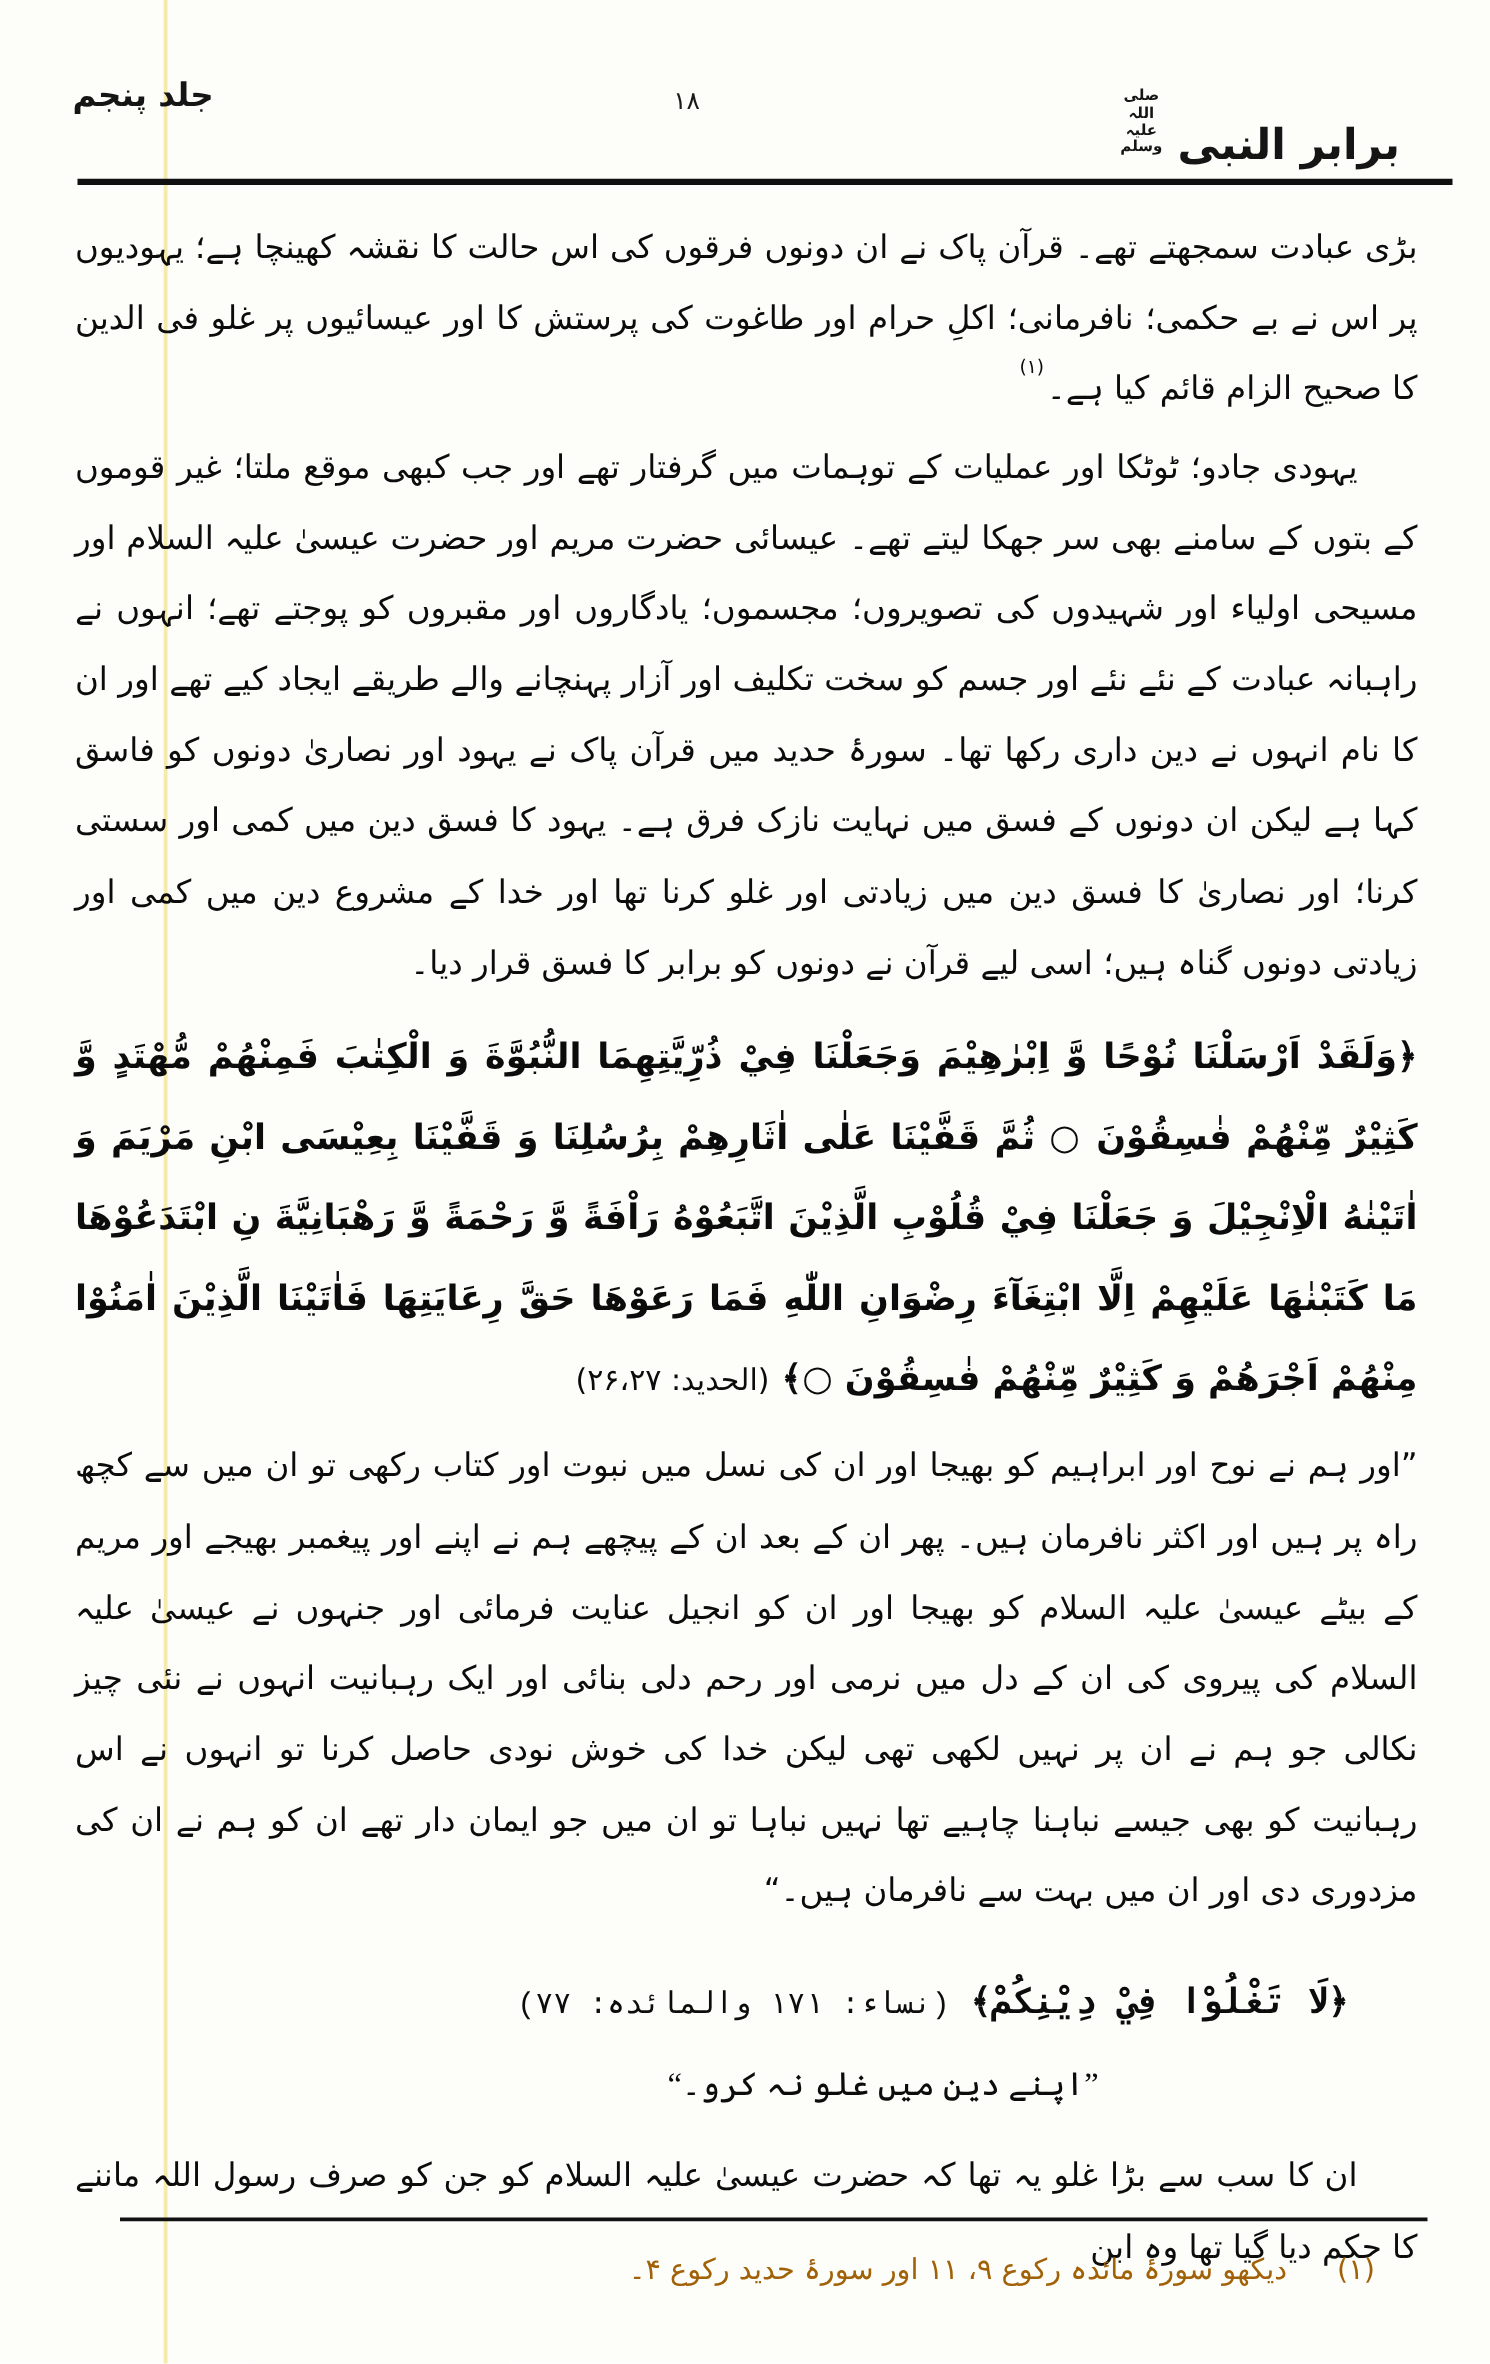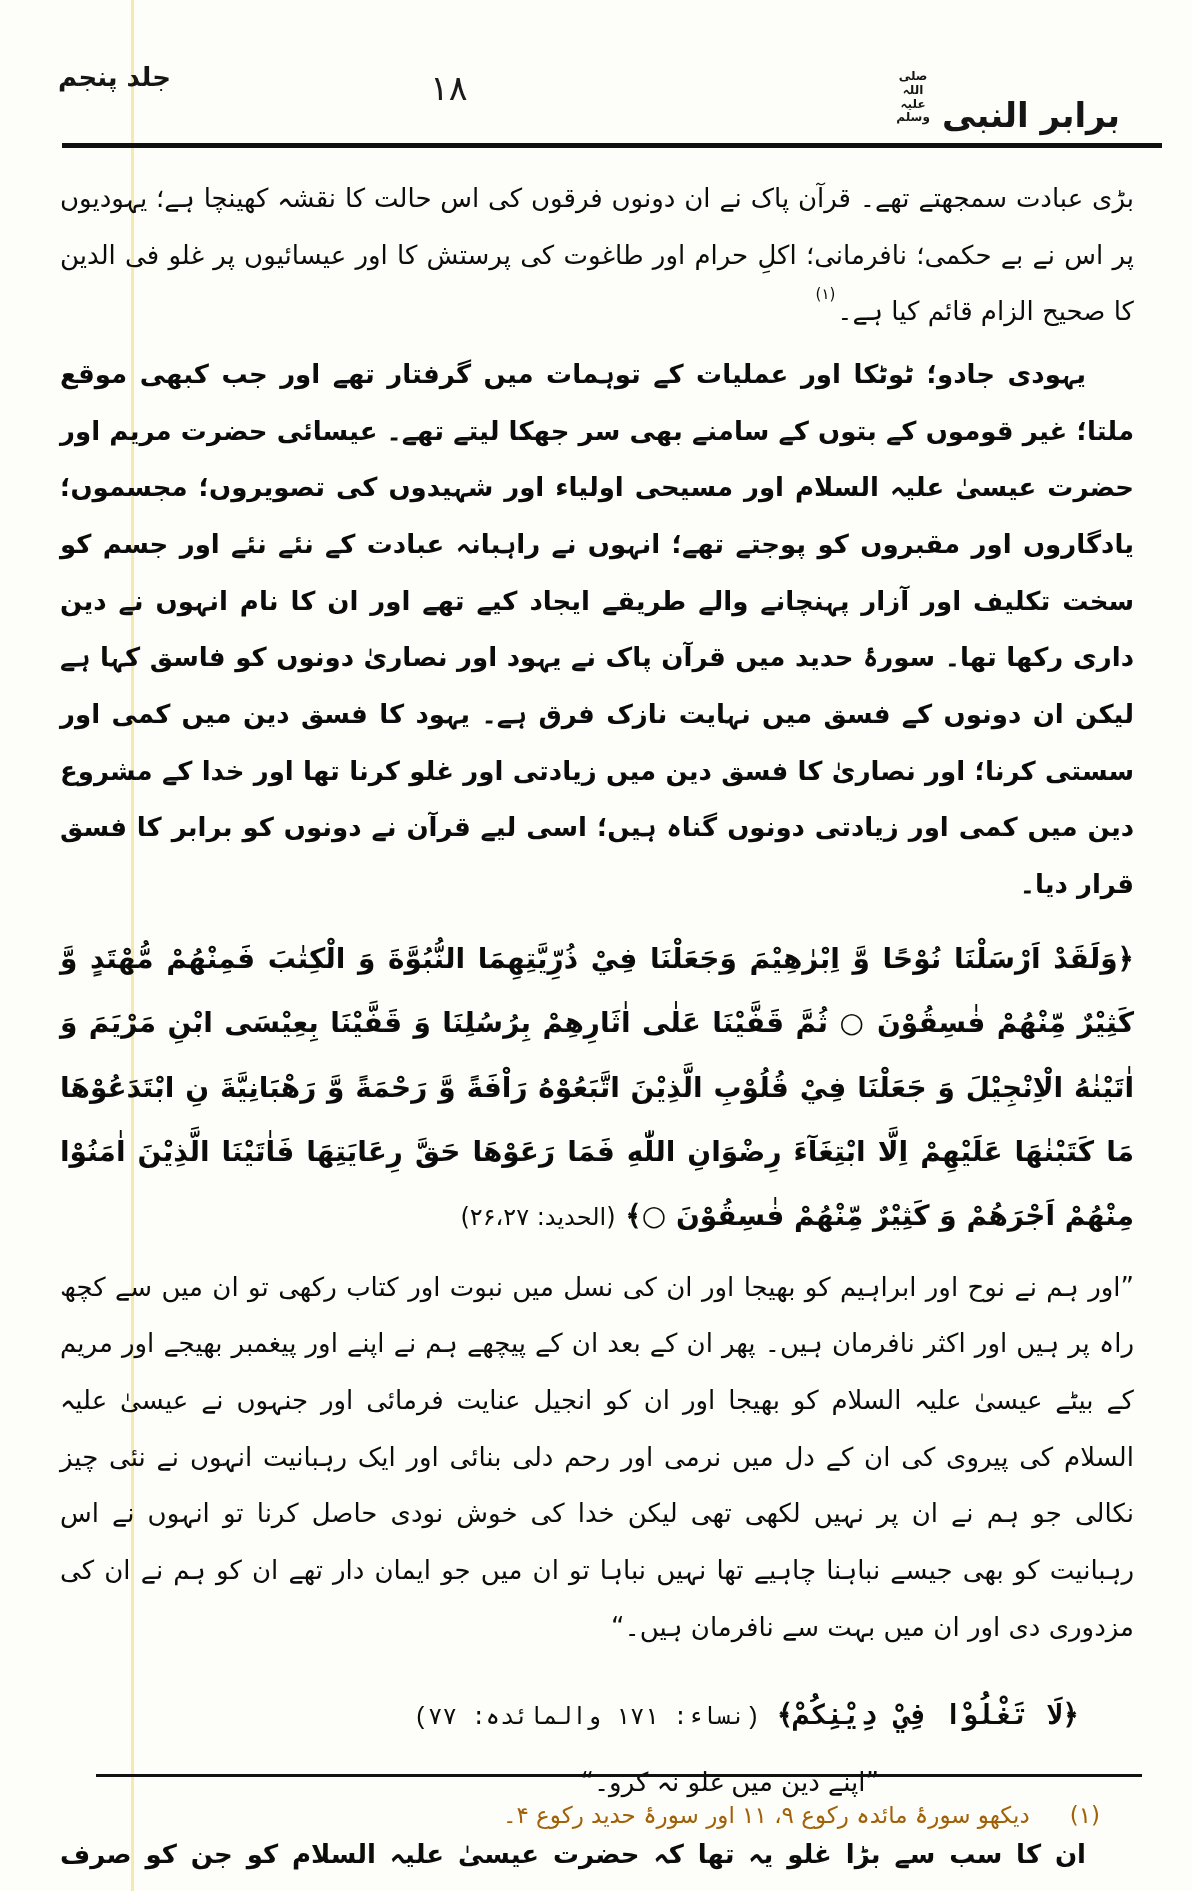--- a/index.html
+++ b/index.html
@@ -26,51 +26,51 @@
     direction: rtl; font-size: 34px; font-weight: bold; color: #151515;
     letter-spacing: 1px;
   }
   .salawat {
     display: inline-block; font-size: 12px; font-weight: bold;
     width: 46px; line-height: 1.15; text-align: center;
     vertical-align: 6px; margin-right: 6px; margin-top: 12px;
   }
   .hdr-center {
     position: absolute; top: 68px; left: 430px; width: 130px;
-    text-align: left; font-size: 35px; color: #1a1a1a;
+    text-align: right; font-size: 20px; color: #1a1a1a;
   }
   .hdr-left {
     position: absolute; top: 62px; left: 58px;
     direction: rtl; font-size: 26px; font-weight: bold; color: #151515;
   }
   .header-rule {
     position: absolute; top: 143px; left: 62px; right: 30px; height: 5px;
     background: #101010;
   }
   
   .body-text {
     position: absolute; top: 170px; right: 58px; width: 1074px;
     direction: rtl; text-align: justify;
     font-size: 26px; line-height: 2.18; color: #0c0c0c;
   }
   .para { margin: 0 0 6px 0; }
-  .indent { text-indent: 48px; font-weight: bold; }
+  .indent { text-indent: 48px; }
   .fn-ref {
     font-size: 15px; position: relative; top: -12px; margin-right: 2px;
   }
   .quran {
     font-weight: bold; font-size: 28px; line-height: 2.3;
     margin: 14px 0 10px 0; text-align: justify;
   }
   .quran .ref { font-weight: normal; font-size: 24px; }
   .quote-line {
     padding-right: 55px; margin: 30px 0 4px 0; font-family: Liberation Mono, monospace;
   }
   .transl2 {
-    padding-right: 255px; margin: 4px 0 8px 0;
+    padding-right: 255px; margin: 4px 0 8px 0; font-family: Liberation Serif, serif;
   }
   .last-para { margin-top: 16px; }
   
   .footnote-rule {
     position: absolute; top: 1774px; left: 96px; right: 50px; height: 3px;
     background: #111;
   }
   .footnote {
     position: absolute; top: 1802px; right: 92px; left: 90px;
     direction: rtl; font-size: 23px; color: #a16207; text-align: right;

